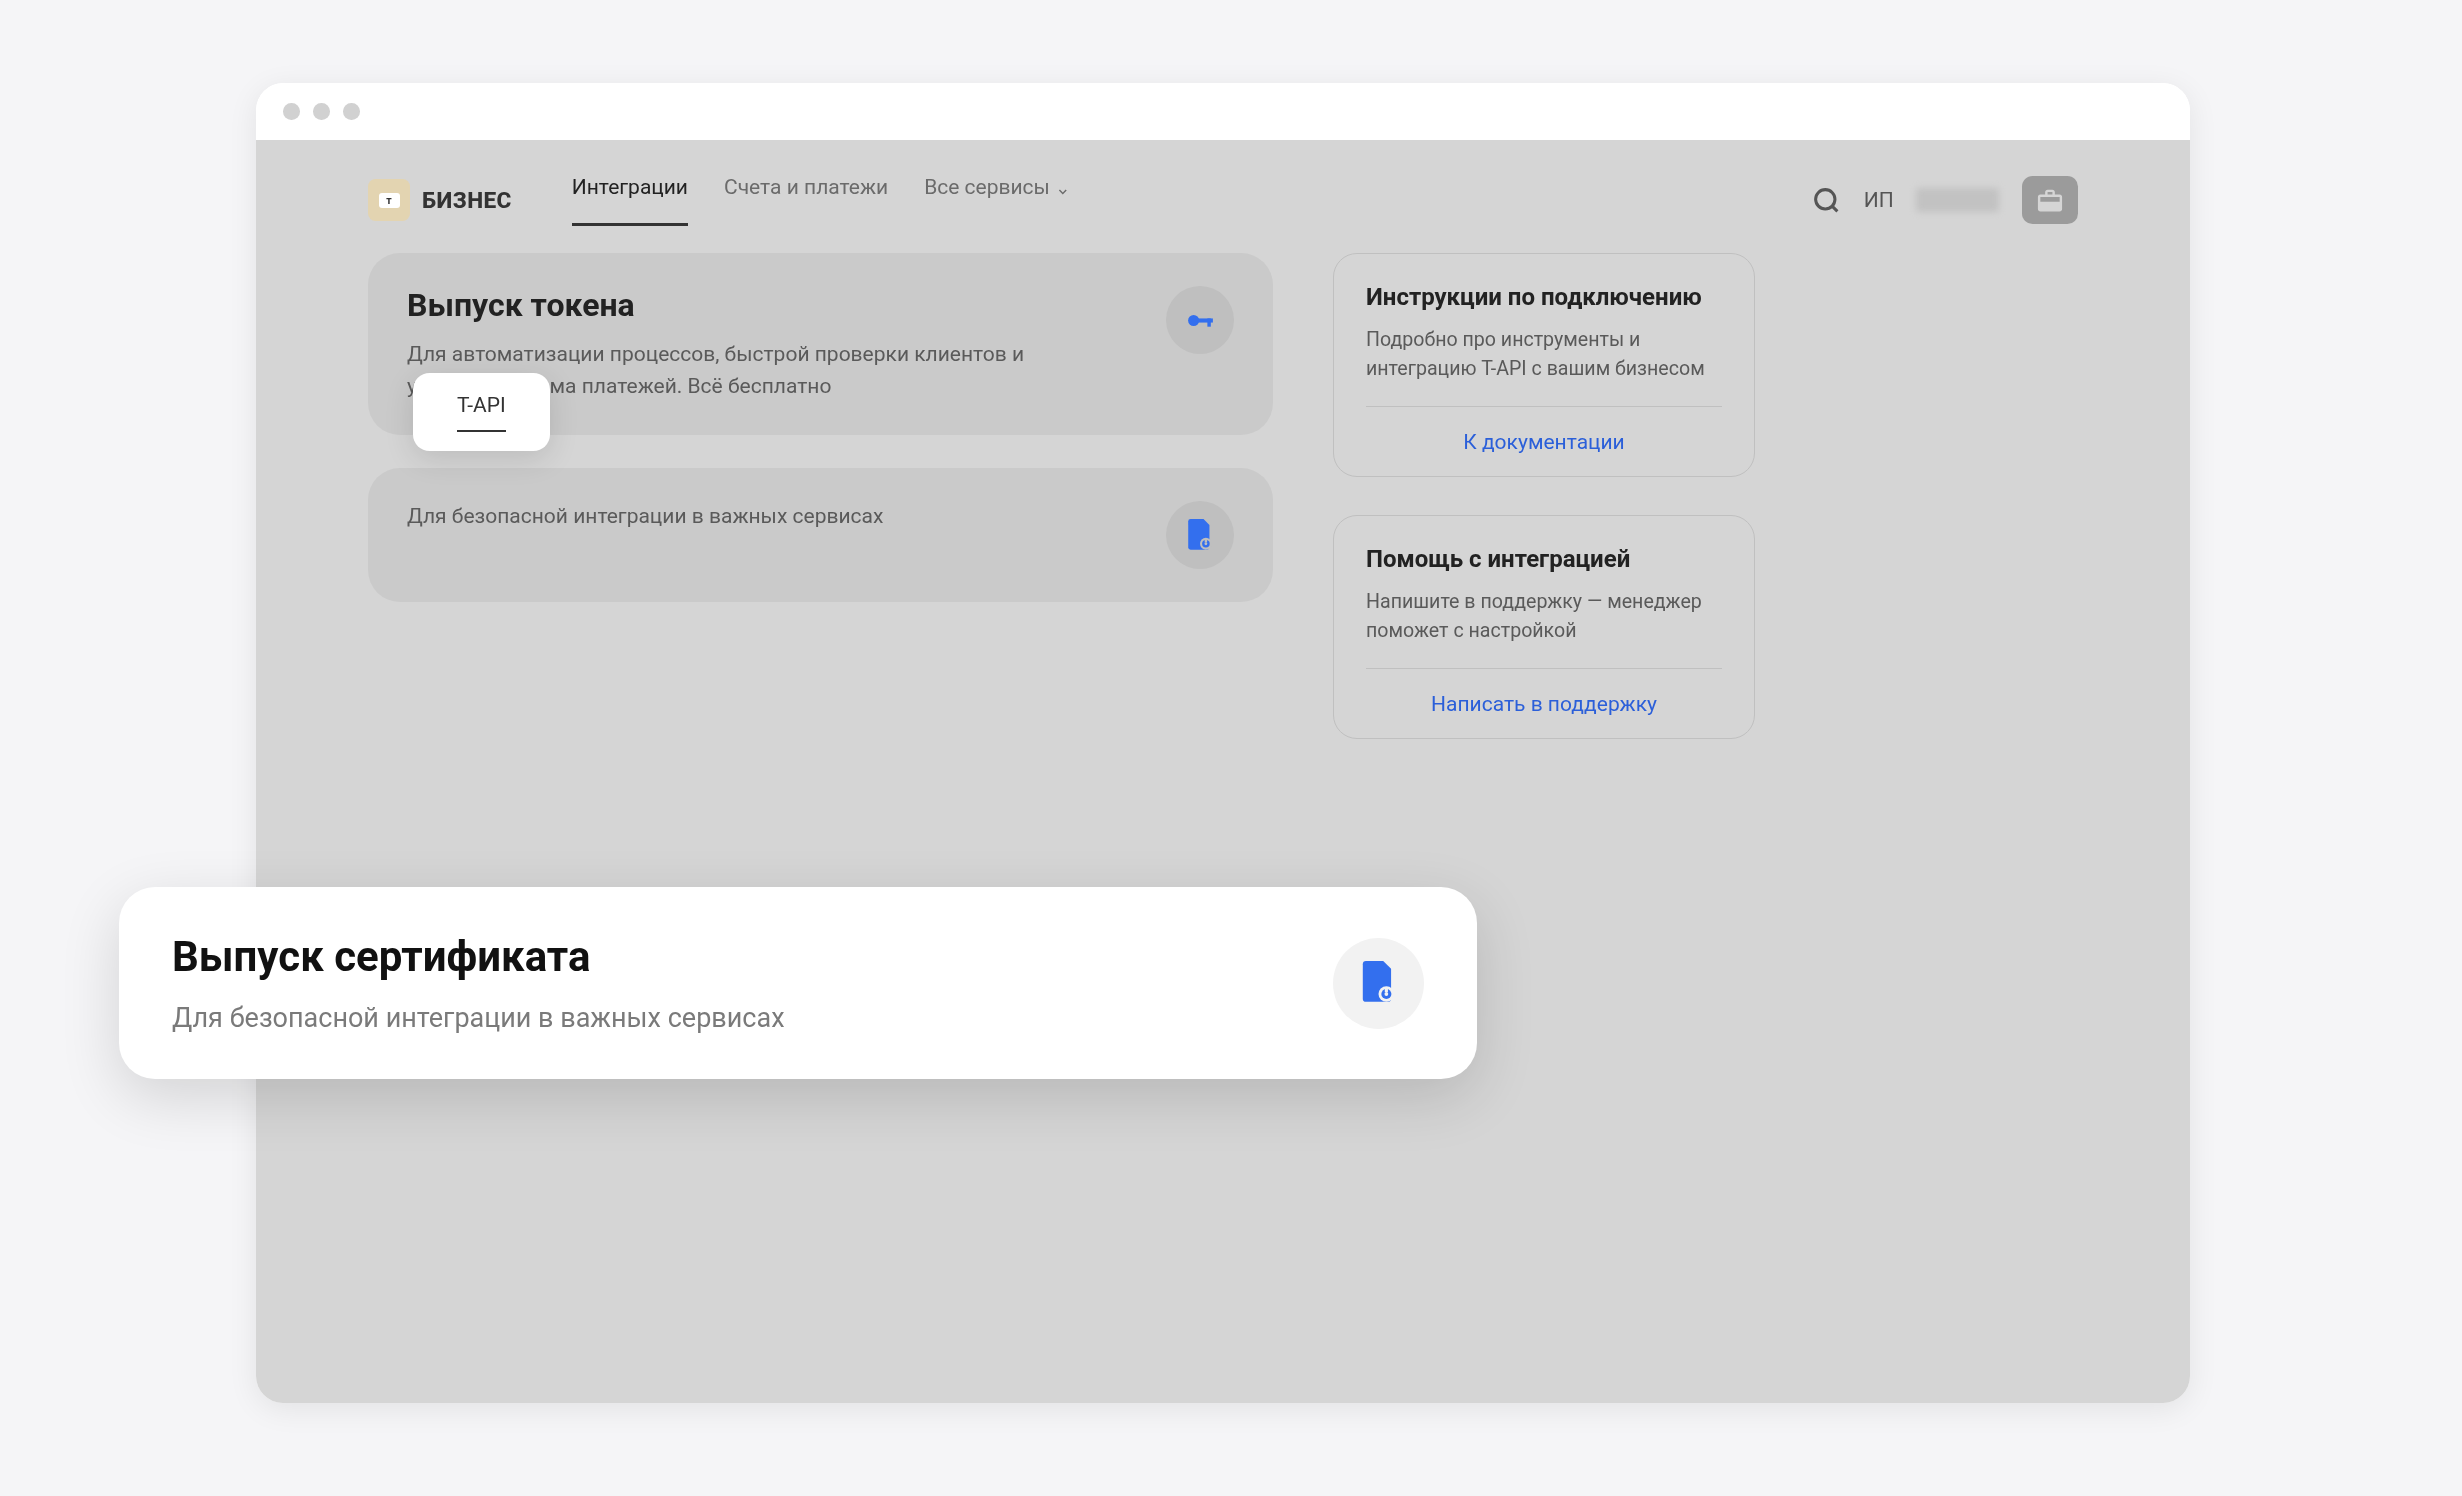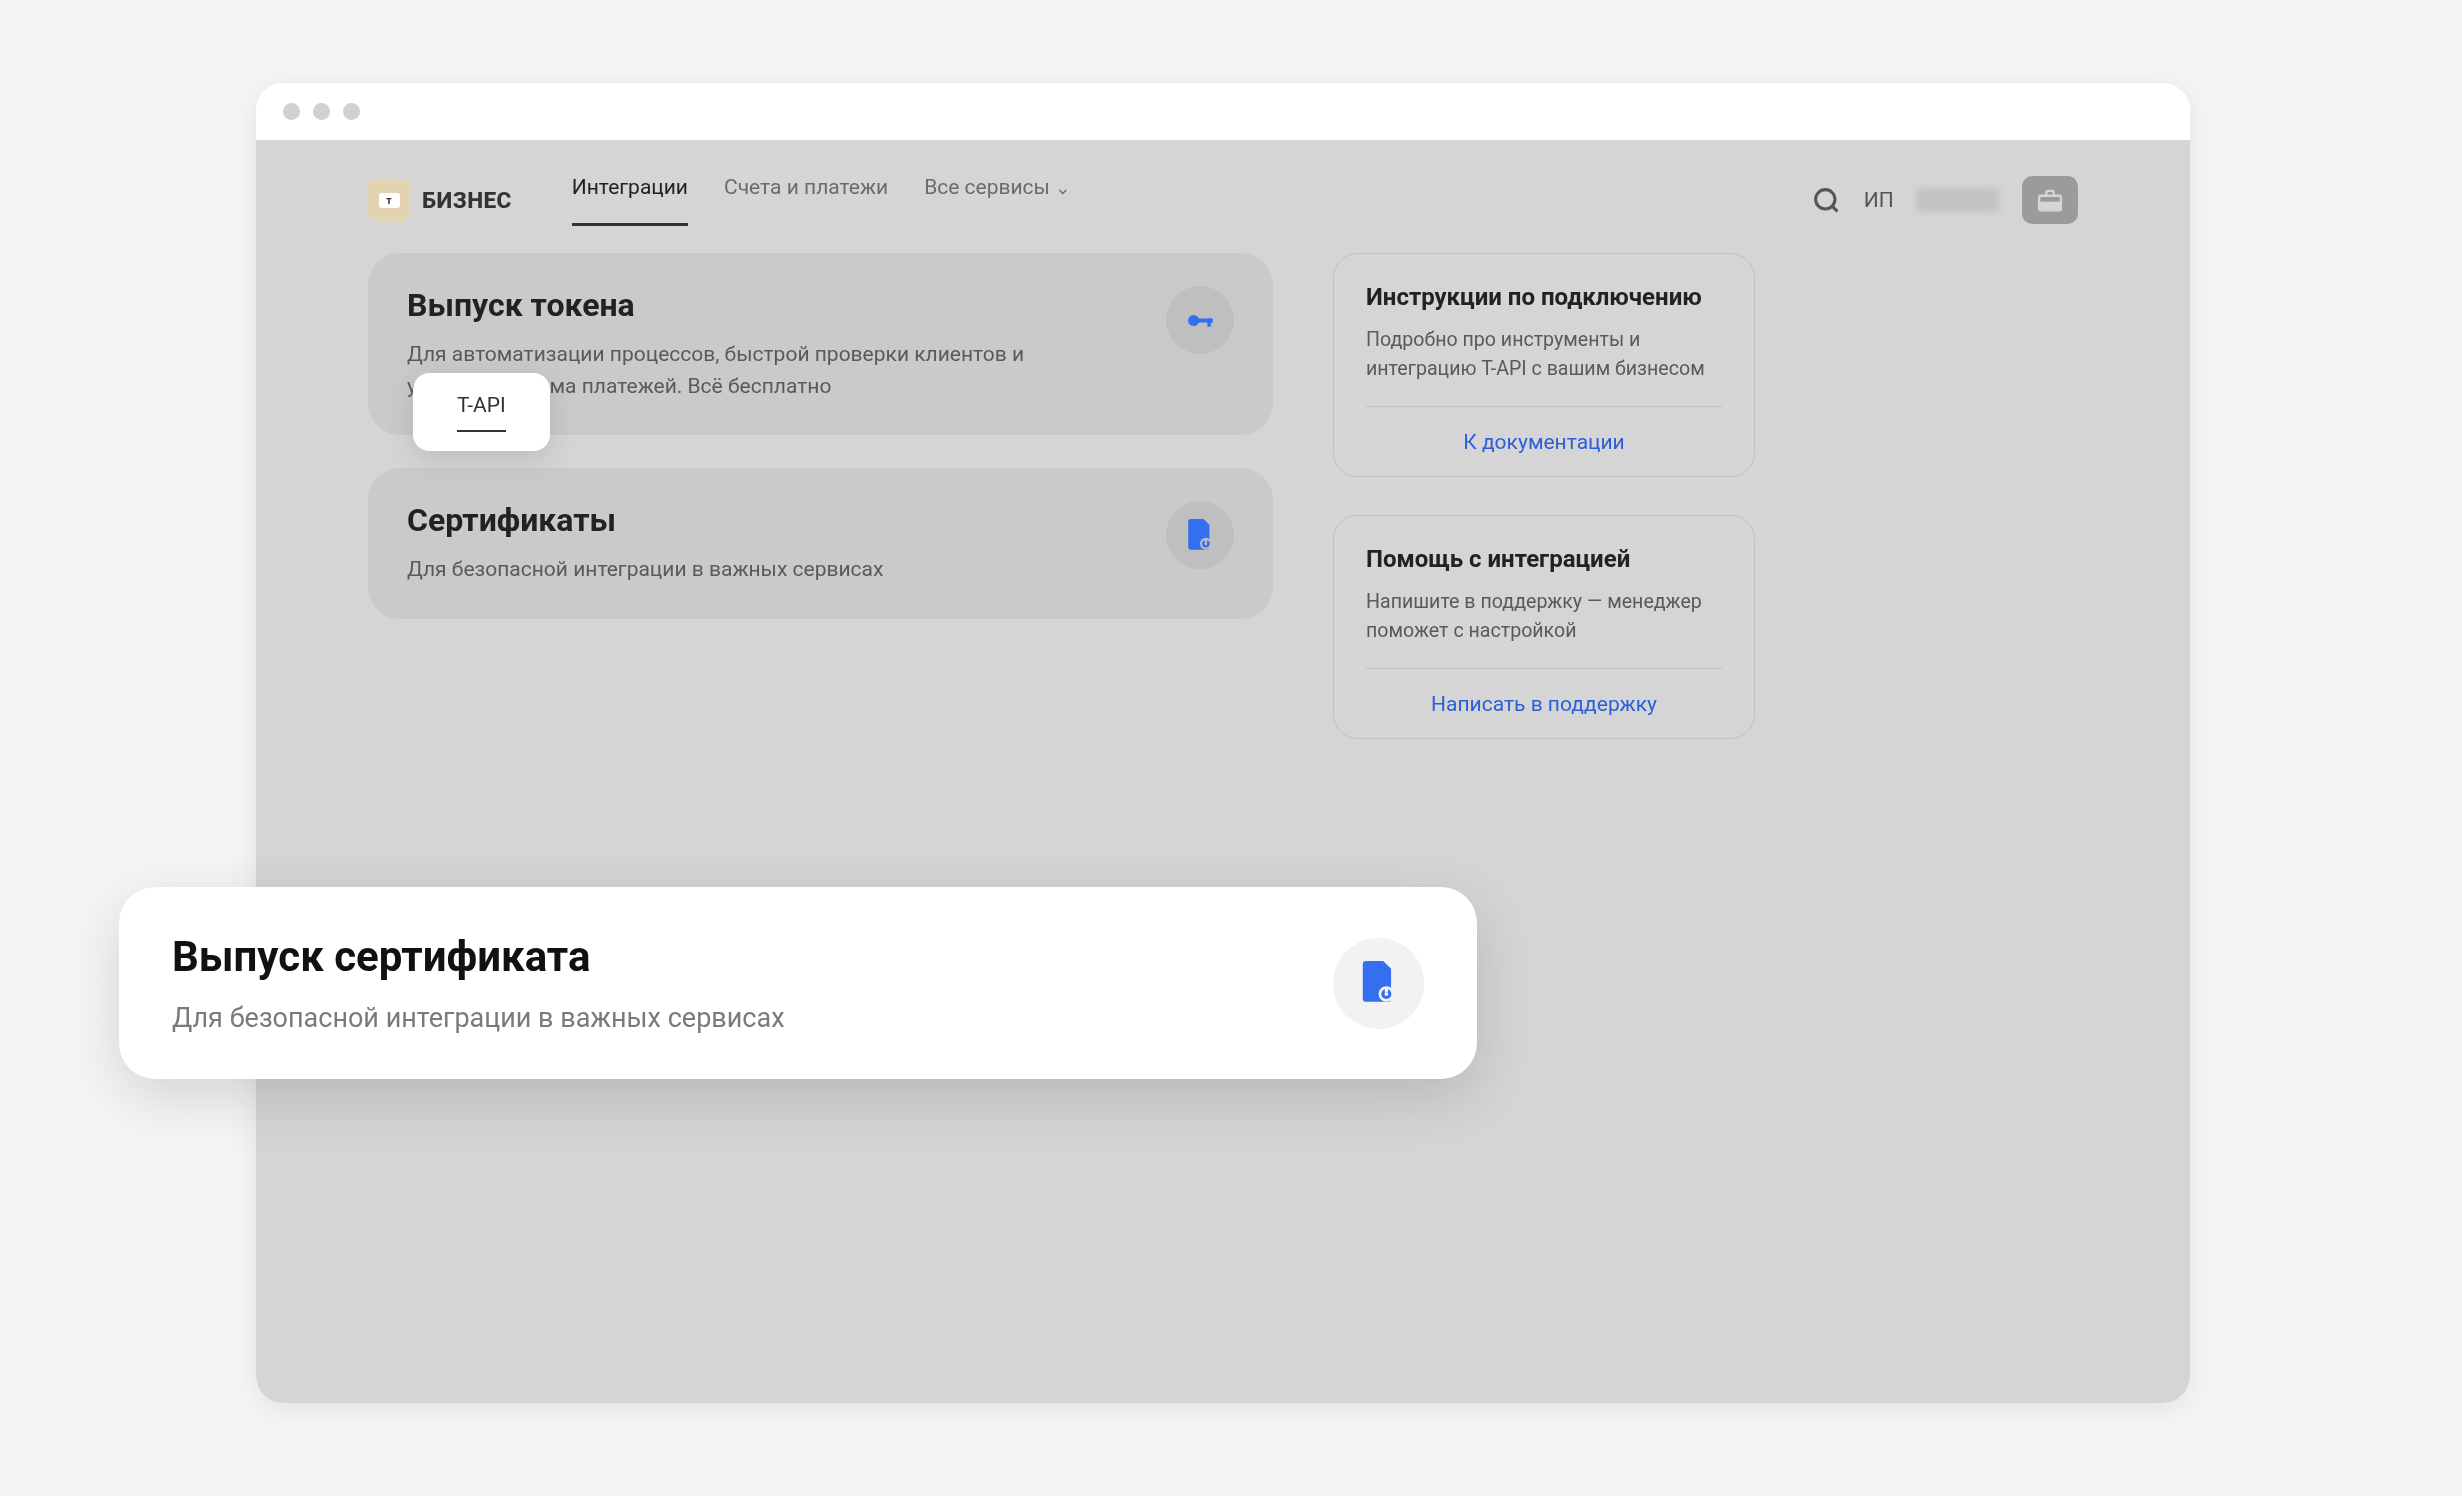--- a/index.html
+++ b/index.html
@@ -404,21 +404,20 @@
             <svg class="icon-svg" width="33" height="33" viewBox="0 0 24 24" fill="#336FEE">
               <circle cx="7" cy="12" r="4"></circle>
               <rect x="10" y="10.5" width="11" height="3"></rect>
               <rect x="17" y="10.5" width="2.5" height="6"></rect>
             </svg>
           </div>
         </div>
 
         <div class="card">
           <div class="card-content">
-            <div class="card-title">Сертификаты</div>
             <div class="card-desc">Для безопасной интеграции в важных сервисах</div>
           </div>
           <div class="card-icon">
             <svg class="icon-svg" width="30" height="33" viewBox="0 0 24 28">
               <path fill="#336FEE" d="M4 0 h11 l5 5 v19 a2 2 0 0 1 -2 2 h-14 a2 2 0 0 1 -2 -2 v-22 a2 2 0 0 1 2 -2 z"></path>
               <circle cx="17" cy="21" r="5" fill="#bfbfbf"></circle>
               <circle cx="17" cy="21" r="3.2" fill="#336FEE"></circle>
               <circle cx="17" cy="21" r="1.2" fill="#bfbfbf"></circle>
               <rect x="16" y="17.8" width="2" height="2" fill="#bfbfbf"></rect>
             </svg>

